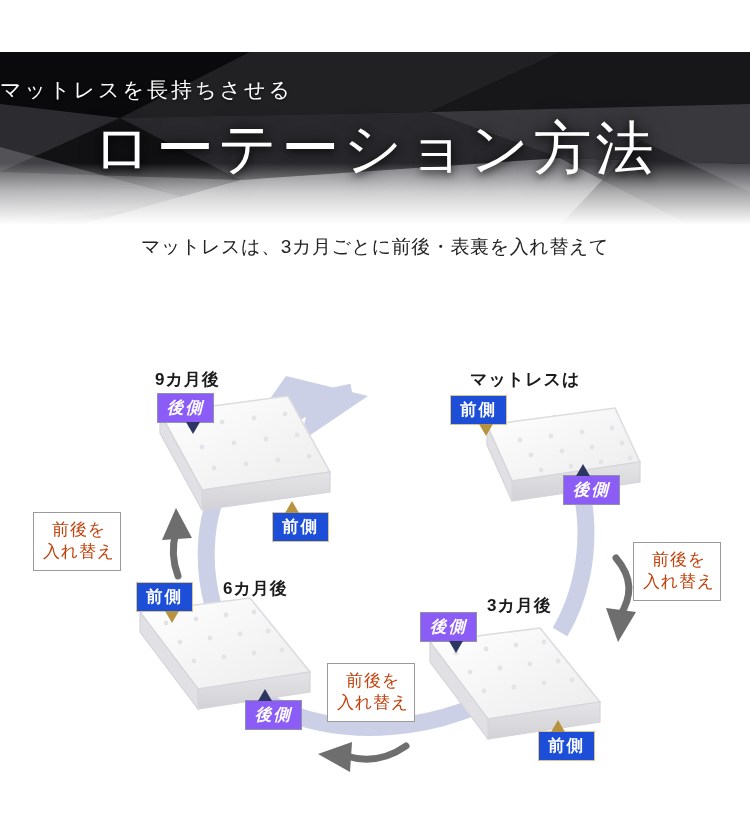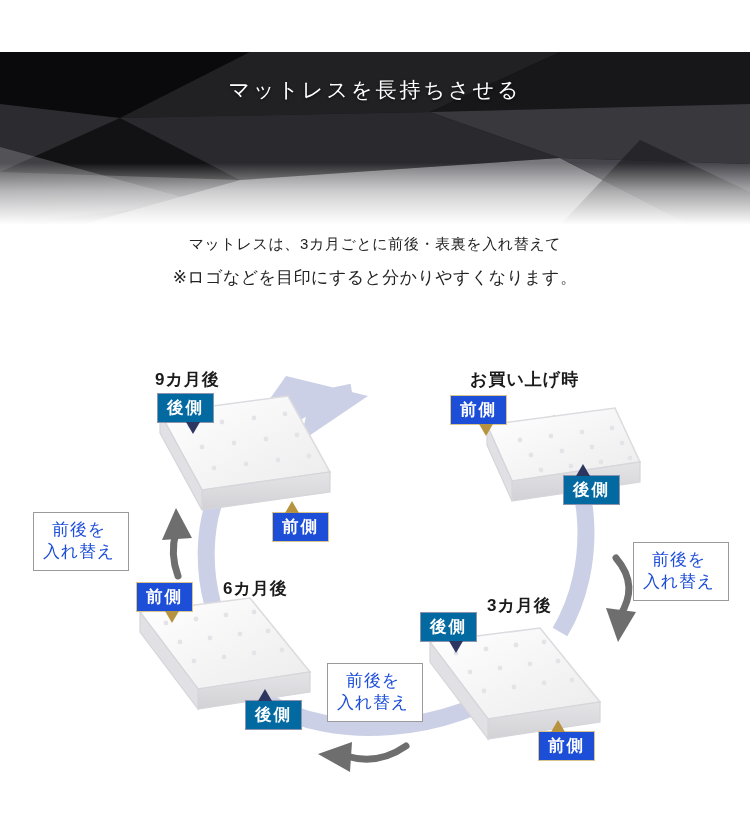--- a/index.html
+++ b/index.html
@@ -18,38 +18,38 @@
     position:absolute;left:0;top:52px;width:750px;height:173px;
     overflow:hidden;
     background:#111113;
   }
   .hero-facets{position:absolute;inset:0;}
   .hero-fade{
     position:absolute;left:0;bottom:0;width:750px;height:62px;
     background:linear-gradient(to bottom,rgba(255,255,255,0) 0%,rgba(255,255,255,0.55) 45%,#ffffff 100%);
   }
   .hero-sub{
-    position:absolute;left:0;top:24px;width:750px;text-align:center;
+    position:absolute;left:0;top:24px;width:750px;
     color:#ffffff;font-size:21px;letter-spacing:3px;
     font-family:"Liberation Serif","DejaVu Serif",serif;
     text-shadow:0 1px 3px rgba(0,0,0,.7);
   }
   .hero-title{
     position:absolute;left:0;top:68px;width:750px;text-align:center;
     color:#ffffff;font-size:58px;letter-spacing:4px;line-height:1;
     font-family:"Liberation Serif","DejaVu Serif",serif;
     text-shadow:0 2px 8px rgba(0,0,0,.85),0 0 22px rgba(0,0,0,.6);
   }
 
   
   .lead{
     position:absolute;left:0;top:232px;width:750px;text-align:center;
     line-height:1.62;color:#232323;
   }
-  .lead .l1,.lead .l2{font-size:15px;letter-spacing:.6px;display:block;}
+  .lead .l1,.lead .l2{font-size:19px;letter-spacing:.6px;display:block;}
   .lead .l3{font-size:17px;letter-spacing:.4px;display:block;margin-top:8px;}
 
   
   .diagram{position:absolute;left:0;top:350px;width:750px;height:467px;}
   .diagram svg.ring{position:absolute;left:0;top:0;width:750px;height:467px;}
 
   
   .stage-label{
     position:absolute;font-size:17px;font-weight:bold;color:#1a1a1a;
     letter-spacing:1px;white-space:nowrap;
@@ -58,31 +58,31 @@
   #lbl-9m {left:155px;top:18px;}
   #lbl-6m {left:223px;top:227px;}
   #lbl-3m {left:487px;top:244px;}
 
   
   .badge{
     position:absolute;padding:3px 9px 4px 9px;
     font-size:16.5px;font-weight:bold;color:#fff;letter-spacing:2px;
     white-space:nowrap;line-height:1.25;
   }
-  .badge.navy{background:#0369a1;border:1.5px solid #8d93ad;}
+  .badge.navy{background:#8b5cf6;border:1.5px solid #8d93ad;font-style:italic;}
   .badge.gold{background:#1d4ed8;border:1.5px solid #d9c48d;}
   .badge .tail{position:absolute;width:0;height:0;}
   .badge.navy .tail{border-left:7px solid transparent;border-right:7px solid transparent;border-top:12px solid #2d3561;}
   .badge.gold .tail{border-left:7px solid transparent;border-right:7px solid transparent;border-top:12px solid #b8933f;}
 
   
   .swapbox{
     position:absolute;background:#fff;border:1.5px solid #9a9a9a;
-    padding:6px 13px 7px 9px;text-align:center;
-    font-size:17px;line-height:1.28;letter-spacing:.8px;color:#1d4ed8;
+    padding:6px 5px 7px 9px;text-align:center;
+    font-size:17px;line-height:1.28;letter-spacing:.8px;color:#c2410c;
     white-space:nowrap;
   }
 </style>
 </head>
 <body>
 
 <div id="root">
 
   <div class="hero">
     <svg class="hero-facets" viewBox="0 0 750 173" preserveAspectRatio="none">
@@ -104,25 +104,25 @@
       <polygon points="120,66 430,60 560,106 240,128" fill="#2a2a2e"></polygon>
       <polygon points="430,60 750,52 750,112 560,106" fill="#38383d"></polygon>
       <polygon points="0,120 240,128 80,173 0,173" fill="url(#gMid)" opacity="0.85"></polygon>
       <polygon points="240,128 560,106 690,173 80,173" fill="url(#gLight)" opacity="0.8"></polygon>
       <polygon points="560,106 750,112 750,173 690,173" fill="#4a4a50" opacity="0.9"></polygon>
       <polygon points="0,95 200,150 0,173" fill="#9a9aa0" opacity="0.35"></polygon>
       <polygon points="640,88 750,140 750,173 560,173" fill="#1b1b1e" opacity="0.6"></polygon>
     </svg>
     <div class="hero-fade"></div>
     <div class="hero-sub">マットレスを長持ちさせる</div>
+    <div class="hero-title">ローテーション方法</div>
   </div>
 
   <div class="lead">
     <span class="l1">マットレスは、3カ月ごとに前後・表裏を入れ替えて</span>
-    <span class="l3">※ロゴなどを目印にすると分かりやすくなります。</span>
   </div>
 
   <div class="diagram">
 
     <svg class="ring" viewBox="0 0 750 467">
       <defs>
         <linearGradient id="mTop" x1="0" y1="0" x2="1" y2="1">
           <stop offset="0%" stop-color="#ffffff"></stop>
           <stop offset="100%" stop-color="#ececed"></stop>
         </linearGradient>
@@ -234,21 +234,21 @@
       <g>
         <path d="M406,396 C386,410 366,412 346,406" fill="none" stroke="#6e6e6e" stroke-width="7" stroke-linecap="round"></path>
         <polygon points="352,392 350,422 318,404" fill="#6e6e6e"></polygon>
       </g>
       <g>
         <path d="M178,226 C172,210 172,196 176,182" fill="none" stroke="#6e6e6e" stroke-width="7" stroke-linecap="round"></path>
         <polygon points="162,190 192,188 176,158" fill="#6e6e6e"></polygon>
       </g>
     </svg>
 
-    <div class="stage-label" id="lbl-buy">お買い上げ時</div>
+    <div class="stage-label" id="lbl-buy">マットレスは</div>
     <div class="stage-label" id="lbl-3m">3カ月後</div>
     <div class="stage-label" id="lbl-6m">6カ月後</div>
     <div class="stage-label" id="lbl-9m">9カ月後</div>
 
     <div class="badge gold" style="left:450px;top:45px;">
       <span>前側</span>
       <i class="tail" style="left:28px;bottom:-12px;"></i>
     </div>
     <div class="badge navy" style="left:563px;top:125px;">
       <span>後側</span>

